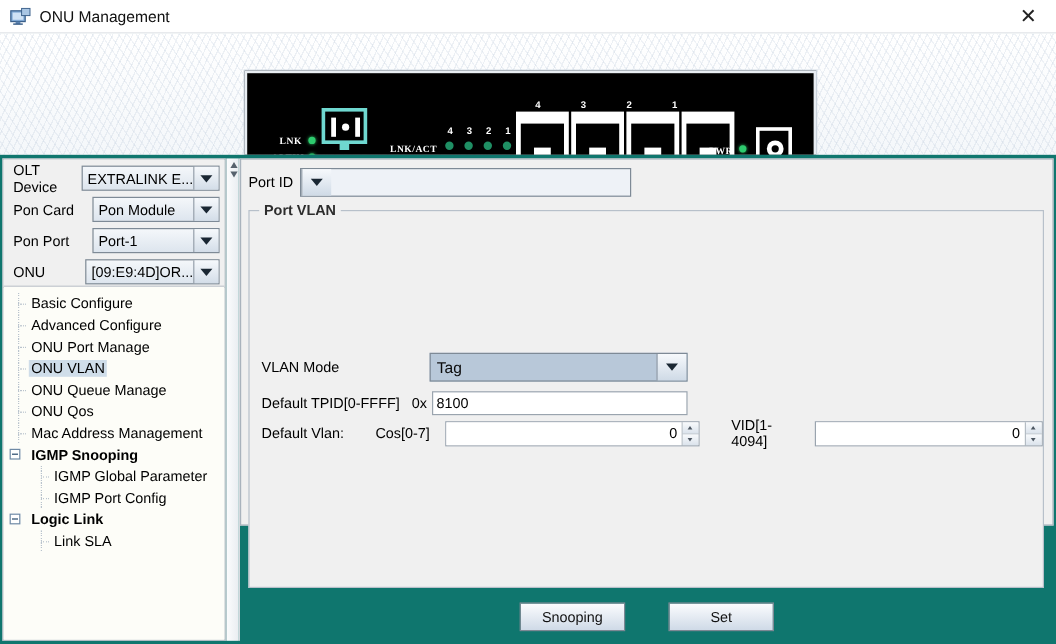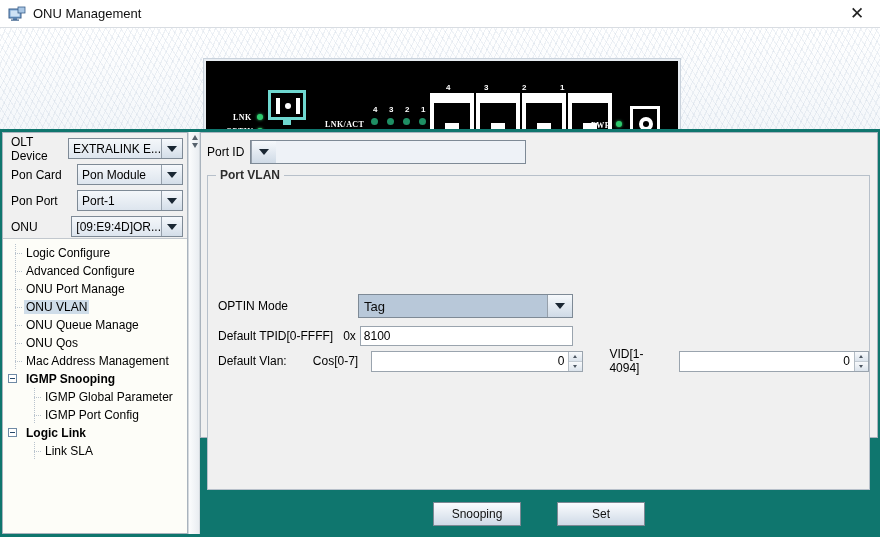--- a/index.html
+++ b/index.html
@@ -394,21 +394,21 @@
                 <i class="caret"></i>
               </div>
           </div>
         </div>
 
       </div>
 
       <div class="tree" id="tree-root">
           <div class="tree-node lvl1">
             <span class="guide"></span>
-            <span class="tree-label">Logic Configure</span>
+            <span class="tree-label">Basic Configure</span>
           </div>
           <div class="tree-node lvl1">
             <span class="guide"></span>
             <span class="tree-label">Advanced Configure</span>
           </div>
           <div class="tree-node lvl1">
             <span class="guide"></span>
             <span class="tree-label">ONU Port Manage</span>
           </div>
           <div class="tree-node lvl1 selected">
@@ -463,21 +463,21 @@
           <div class="combo-arrow">
               <i class="caret"></i>
             </div>
         </div>
       </div>
 
       <div class="groupbox">
         <div class="group-title">Port VLAN</div>
 
         <div class="form-row" style="left:10px;top:118px;">
-          <div class="field-label" style="width:140px;">OPTIN Mode</div>
+          <div class="field-label" style="width:140px;">VLAN Mode</div>
           <div class="sel-combo">
             <div class="combo-value">Tag</div>
             <div class="combo-arrow">
                 <i class="caret"></i>
               </div>
           </div>
         </div>
 
         <div class="form-row" style="left:10px;top:148px;">
           <div class="field-label">Default TPID[0-FFFF]</div>

